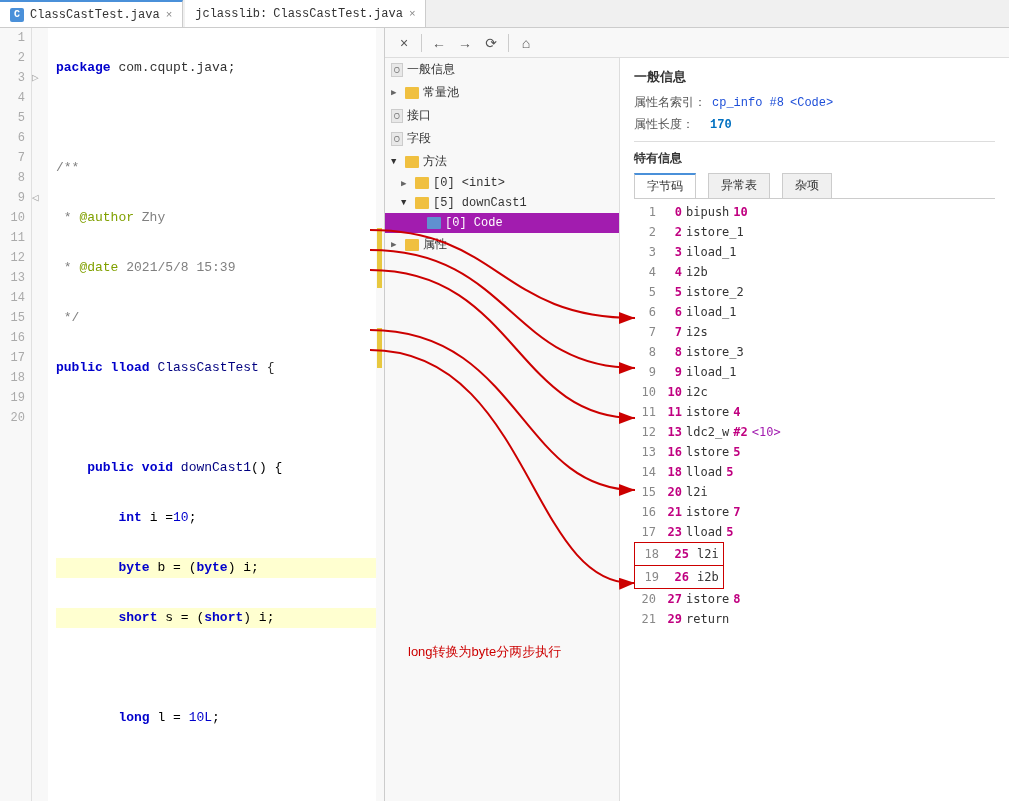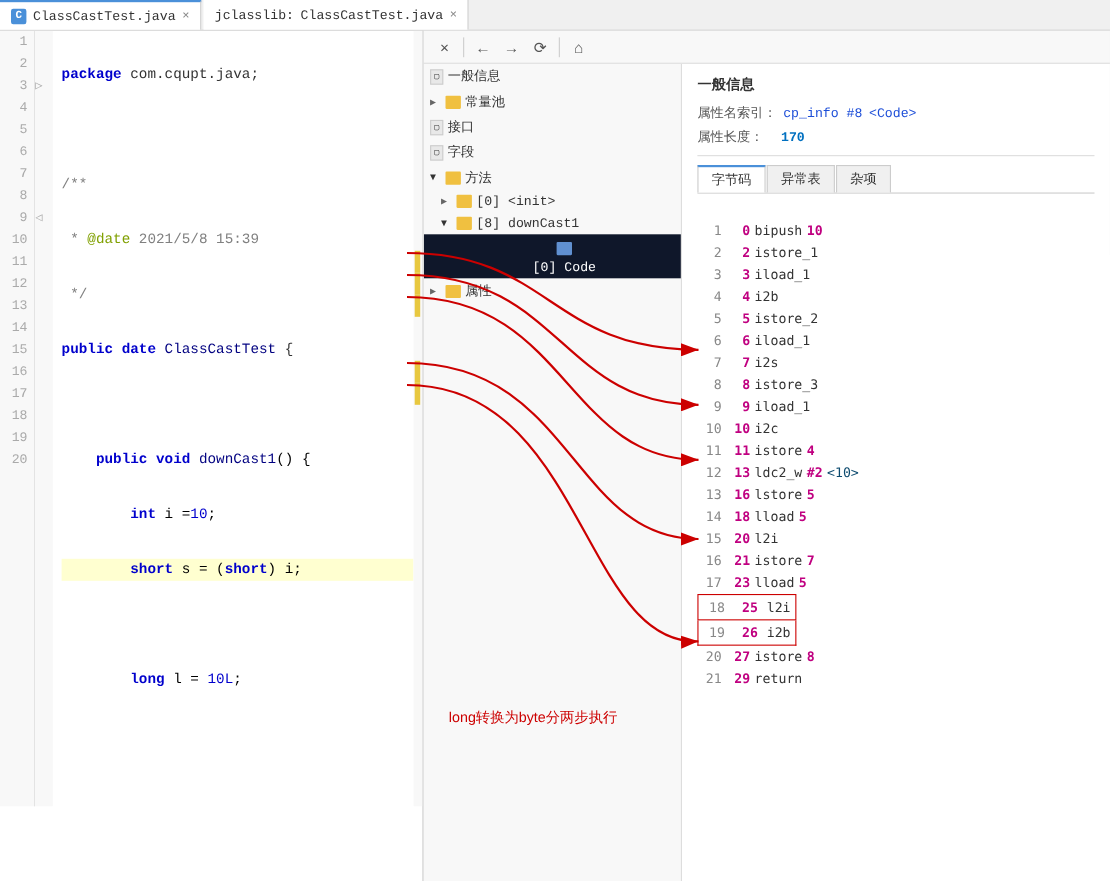--- a/index.html
+++ b/index.html
@@ -102,21 +102,21 @@
       font-size: 12px;
     }
     .tree-item {
       display: flex;
       align-items: center;
       padding: 3px 6px;
       cursor: pointer;
       color: #333;
       gap: 4px;
     }
-    .tree-item.selected { background: #0f172a; color: white; flex-direction: column; }
+    .tree-item.selected { background: #a21caf; color: white; }
     .tree-folder-icon {
       width: 14px; height: 12px;
       background: #f0c040;
       border-radius: 1px;
       font-size: 9px;
       display: flex; align-items: center; justify-content: center;
     }
     .tree-file-icon {
       width: 12px; height: 14px;
       background: #e8e8e8;
@@ -172,23 +172,23 @@
     .sub-section-title {
       font-size: 12px;
       font-weight: bold;
       color: #333;
       margin-bottom: 6px;
     }
 
     
     .bytecode-tabs {
       display: flex;
-      gap: 1px;
+      gap: 12px;
       border-bottom: 1px solid #ccc;
-      margin-bottom: 24px;
+      margin-bottom: 3px;
     }
     .bytecode-tab {
       padding: 3px 12px;
       font-size: 12px;
       cursor: pointer;
       border: 1px solid #ccc;
       border-bottom: none;
       background: #f0f0f0;
       color: #333;
     }
@@ -225,21 +225,21 @@
       text-align: right;
     }
     .bytecode-instr {
       color: #333;
     }
     .bytecode-operand {
       color: #c00080;
       font-weight: bold;
     }
     .bytecode-comment {
-      color: #0c4a6e;
+      color: #a21caf;
     }
 
     
     .editor-lines {
       display: flex;
       width: 100%;
     }
     .line-numbers {
       min-width: 32px;
       background: #f8f8f8;
@@ -360,26 +360,28 @@
         <div class="line" style="height:20px;"></div>
         <div class="line" style="height:20px;"></div>
         <div class="line" style="height:20px;"></div>
         <div class="line" style="height:20px;"></div>
       </div>
 
       <div class="code-area">
         <div class="line"><span class="kw">package</span> <span class="pkg">com.cqupt.java;</span></div>
         <div class="line"></div>
         <div class="line"><span class="comment">/**</span></div>
+        <div class="line"><span class="comment"> * </span><span class="javadoc-tag">@author</span><span class="comment"> Zhy</span></div>
         <div class="line"><span class="comment"> * </span><span class="javadoc-tag">@date</span><span class="comment"> 2021/5/8 15:39</span></div>
         <div class="line"><span class="comment"> */</span></div>
-        <div class="line"><span class="kw">public date</span> <span class="class-name">ClassCastTest</span> <span class="normal">{</span></div>
+        <div class="line"><span class="kw">public lload</span> <span class="class-name">ClassCastTest</span> <span class="normal">{</span></div>
         <div class="line"></div>
         <div class="line">    <span class="kw">public void</span> <span class="method-name">downCast1</span>() {</div>
         <div class="line">        <span class="kw">int</span> i =<span class="num-val">10</span>;</div>
+        <div class="line line-highlight">        <span class="kw">byte</span> b = (<span class="kw">byte</span>) i;</div>
         <div class="line line-highlight">        <span class="kw">short</span> s = (<span class="kw">short</span>) i;</div>
         <div class="line"></div>
         <div class="line">        <span class="kw">long</span> l = <span class="num-val">10L</span>;</div>
         
         
         
         
         
       </div>
 
@@ -440,21 +442,21 @@
 
         <div class="tree-item indent-1">
           <span class="tree-arrow">▶</span>
           <span class="tree-folder-icon"></span>
           <span>[0] &lt;init&gt;</span>
         </div>
 
         <div class="tree-item indent-1">
           <span class="tree-arrow open">▼</span>
           <span class="tree-folder-icon"></span>
-          <span>[8] downCast1</span>
+          <span>[5] downCast1</span>
         </div>
 
         <div class="tree-item indent-2 selected">
           <span style="width:10px;"></span>
           <span class="tree-folder-icon" style="background:#6090d0;"></span>
           <span>[0] Code</span>
         </div>
 
         <div class="tree-item">
           <span class="tree-arrow">▶</span>
@@ -468,20 +470,21 @@
         <div class="info-row">
           <span class="info-label">属性名索引：</span>
           <span class="info-value-link">cp_info #8</span>
           <span class="info-value-link">&lt;Code&gt;</span>
         </div>
         <div class="info-row">
           <span class="info-label">属性长度：</span>
           <span class="info-value">170</span>
         </div>
         <div class="section-divider"></div>
+        <div class="sub-section-title">特有信息</div>
 
         <div class="bytecode-tabs">
           <div class="bytecode-tab active">字节码</div>
           <div class="bytecode-tab">异常表</div>
           <div class="bytecode-tab">杂项</div>
         </div>
 
         <div class="bytecode-table">
           <div class="bytecode-row">
             <span class="bytecode-row-num">1</span>

